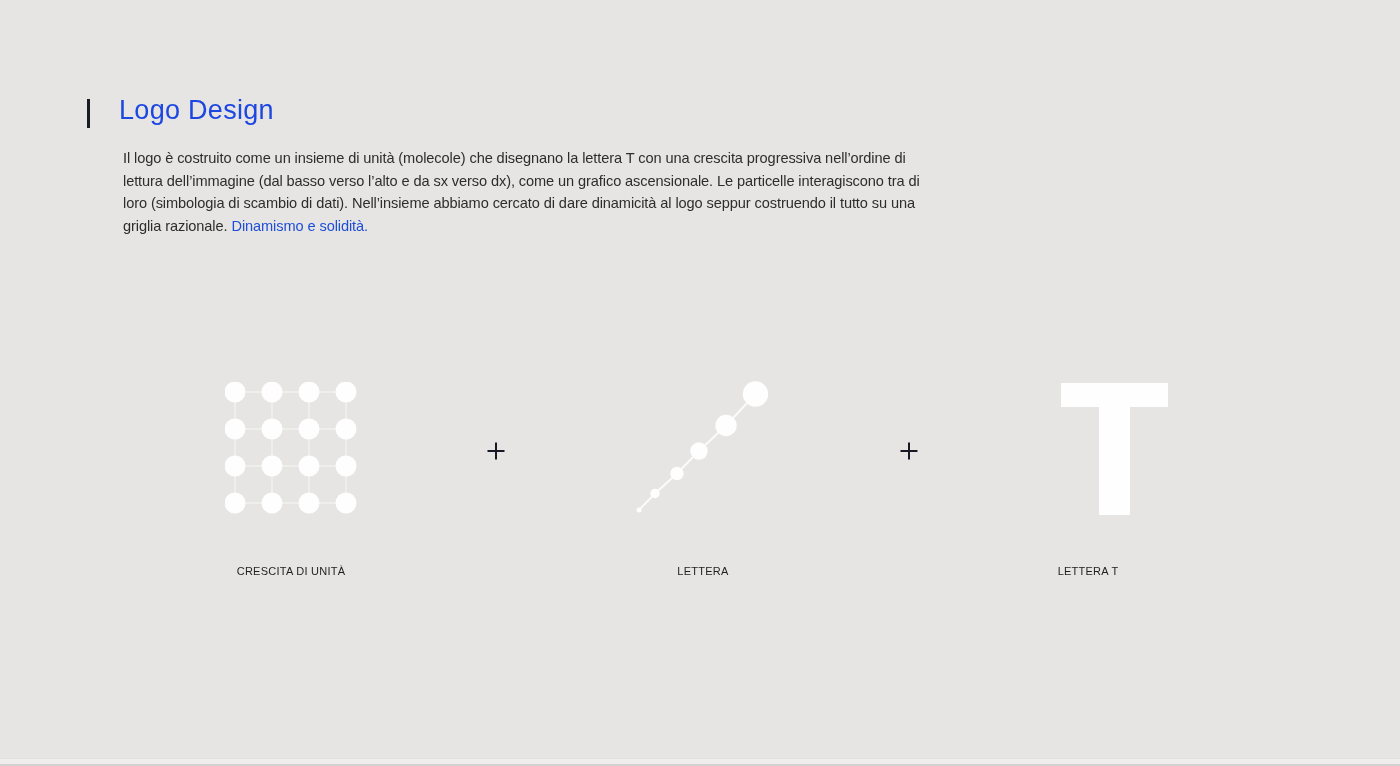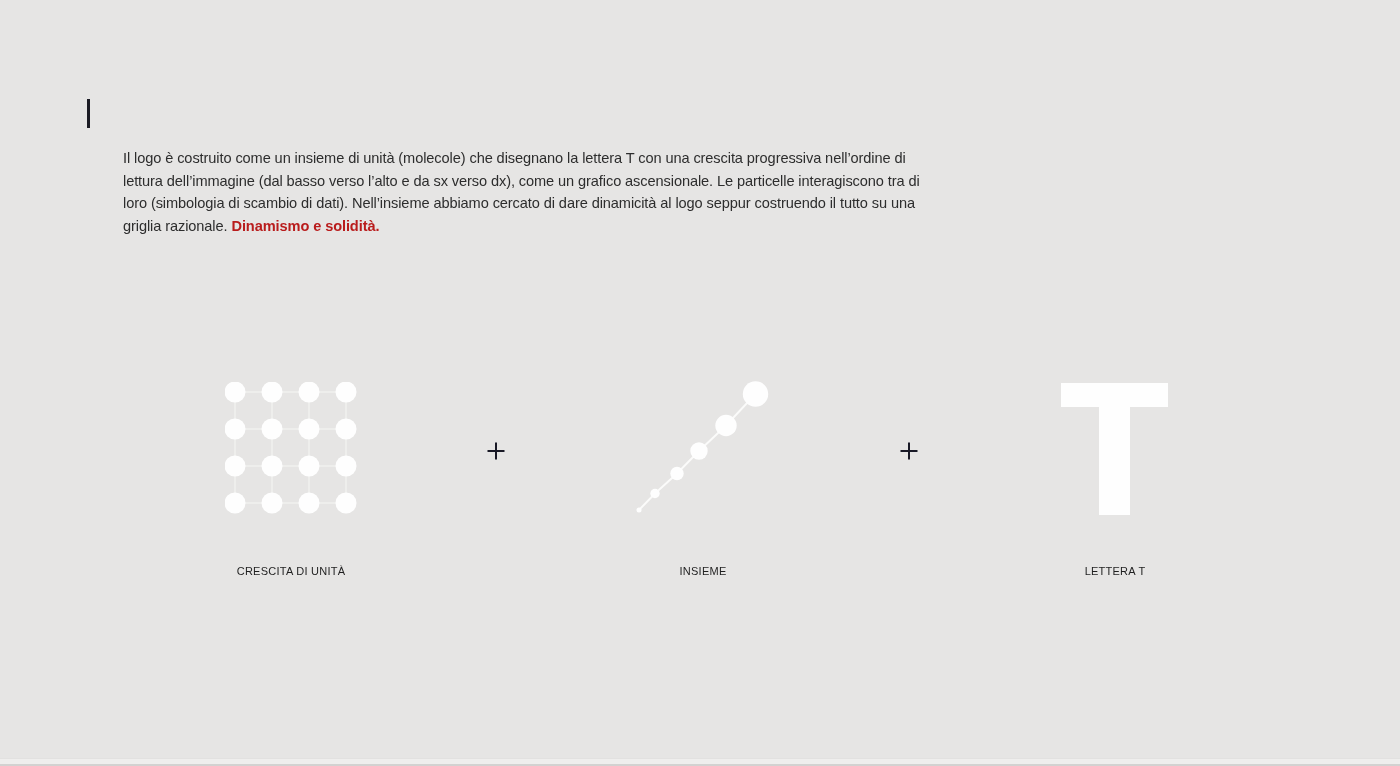--- a/index.html
+++ b/index.html
@@ -33,58 +33,59 @@
   .intro {
     position: absolute;
     left: 121px; top: 145px;
     margin: 2px;
     font-size: 14.6px;
     line-height: 22.6px;
     letter-spacing: -0.1px;
     color: #2d2d2d;
     white-space: nowrap;
   }
-  .intro strong { font-weight: 700; color: #b91c1c; }
+  .intro strong { font-weight: 400; color: #1d4ed8; }
   .fig { position: absolute; margin: 0; padding: 0; }
   .fig-grid   { left: 225px;  top: 382px; width: 132px; height: 132px; }
   .fig-growth { left: 629px;  top: 380px; width: 140px; height: 140px; }
   .fig-letter { left: 1061px; top: 383px; width: 107px; height: 132px; }
   .plus { position: absolute; width: 18px; height: 18px; }
   .plus-1 { left: 487px; top: 442px; }
   .plus-2 { left: 900px; top: 442px; }
   .fig-label {
     position: absolute;
     top: 565px;
     width: 220px;
     text-align: center;
     font-size: 11px;
     letter-spacing: 0.25px;
     color: #1f1f1f;
     white-space: nowrap;
   }
   .fig-label-1 { left: 181px; }
   .fig-label-2 { left: 593px; }
-  .fig-label-3 { left: 1005px; }
+  .fig-label-3 { left: 978px; }
   .bottom-edge {
     position: absolute;
     left: 0; bottom: 0;
     width: 100%; height: 8px;
     background: #efeeed;
     border-top: 1px solid #e2e1e0;
     border-bottom: 2px solid #d3d2d1;
     box-sizing: border-box;
   }
 </style>
 </head>
 <body>
 
 <div class="canvas">
 
   <span class="title-rule"></span>
 
+  <h1 class="page-title">Logo Design</h1>
 
   <p class="intro"><span>Il logo è costruito come un insieme di unità (molecole) che disegnano la lettera T con una crescita progressiva nell’ordine di</span><br><span>lettura dell’immagine (dal basso verso l’alto e da sx verso dx), come un grafico ascensionale. Le particelle interagiscono tra di</span><br><span>loro (simbologia di scambio di dati). Nell’insieme abbiamo cercato di dare dinamicità  al logo seppur costruendo il tutto su una</span><br><span>griglia razionale.</span> <strong>Dinamismo e solidità.</strong></p>
 
   <figure class="fig fig-grid">
     <svg width="132" height="132" viewBox="0 0 132 132">
       <g stroke="#f1f0ef" stroke-width="1.5">
         <line x1="10" y1="10" x2="10" y2="121"></line>
         <line x1="47" y1="10" x2="47" y2="121"></line>
         <line x1="84" y1="10" x2="84" y2="121"></line>
         <line x1="121" y1="10" x2="121" y2="121"></line>
@@ -142,17 +143,17 @@
     </g>
   </svg>
 
   <figure class="fig fig-letter">
     <svg width="107" height="132" viewBox="0 0 107 132">
       <path d="M0,0 H107 V24 H69 V132 H38 V24 H0 Z" fill="#fefefe"></path>
     </svg>
   </figure>
 
   <div class="fig-label fig-label-1">CRESCITA DI UNITÀ</div>
-  <div class="fig-label fig-label-2">INSIEME</div>
+  <div class="fig-label fig-label-2">LETTERA</div>
   <div class="fig-label fig-label-3">LETTERA T</div>
 
   <div class="bottom-edge"></div>
 </div>
 
 </body></html>

